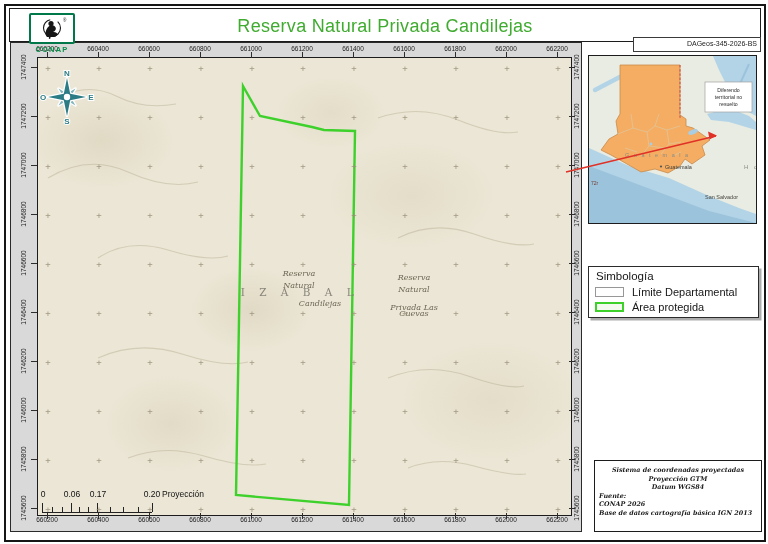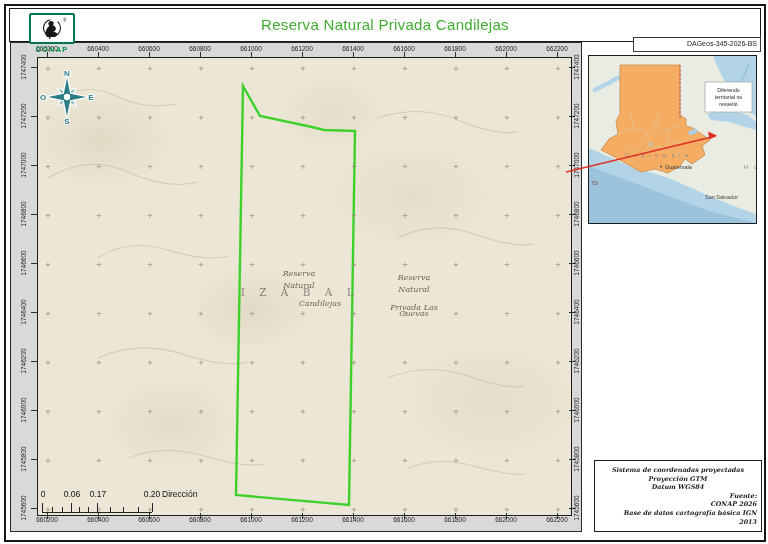--- a/index.html
+++ b/index.html
@@ -4,21 +4,21 @@
 <style>
   html,body{margin:0;padding:0;background:#888;}
   .page{position:relative;width:768px;height:544px;background:#fff;overflow:hidden;
         font-family:"Liberation Sans",sans-serif;}
   .outer-frame{position:absolute;left:4px;top:4px;width:758px;height:534px;
         border:2px solid #161616;}
   
   .header{position:absolute;left:9px;top:8px;width:750px;height:32px;
         border:1px solid #1c1c1c;background:#fff;}
   .header-title{position:absolute;left:0;right:0;top:7px;text-align:center;
-        font-size:15px;letter-spacing:.3px;font-weight:500;}
+        font-size:18px;letter-spacing:.3px;font-weight:500;}
   .logo{position:absolute;left:28px;top:13px;z-index:6;width:48px;text-align:center;}
   .logo-box{width:42px;height:27px;border:2px solid #00784a;border-radius:2px;
         background:#fff;margin:0 auto;display:flex;align-items:center;justify-content:center;}
   .logo-text{font-size:7.5px;font-weight:bold;letter-spacing:1.2px;margin-top:1px;}
   .code-box{position:absolute;left:633px;top:37px;width:126px;height:13px;
         border:1px solid #3a3a3a;background:#fff;z-index:5;}
   .code-box span{position:absolute;right:3px;top:2px;font-size:7px;color:#222;}
   
   .mapband{position:absolute;left:10px;top:42px;width:572px;height:490px;
         background:#d9d9d9;border:1px solid #2a2a2a;box-sizing:border-box;}
@@ -59,21 +59,21 @@
   .legend-row{position:absolute;left:6px;height:14px;}
   .sw{position:absolute;left:0;top:1px;width:29px;height:10px;background:#fefefe;
         border:1px solid #979797;box-sizing:border-box;}
   .sw.green{border:2.5px solid #3ed12c;background:#f4faf0;}
   .legend-lab{position:absolute;left:37px;top:0;font-size:11px;color:#161616;white-space:nowrap;}
   .credits{position:absolute;left:594px;top:460px;width:168px;height:72px;
         border:1px solid #1c1c1c;background:#fff;box-sizing:border-box;
         font-family:"DejaVu Serif",serif;font-weight:bold;font-style:italic;
         font-size:6.4px;color:#1c1c1c;padding:5px 4px 0 4px;line-height:8.6px;}
   .credits .c{text-align:center;}
-  .credits .l{text-align:right;margin-left:18px;}
+  .credits .l{text-align:left;}
   .credits .j{text-align:left;word-spacing:2.6px;}
   .overlay{position:absolute;left:0;top:0;width:768px;height:544px;pointer-events:none;z-index:8;}
 </style>
 </head>
 <body>
 
 <div class="page">
   <div class="outer-frame"></div>
 
   <div class="header">
@@ -136,21 +136,21 @@
       <div class="maplbl" style="left:376px;top:214px;">Reserva</div>
       <div class="maplbl" style="left:376px;top:226px;">Natural</div>
       <div class="maplbl" style="left:376px;top:244px;">Privada Las</div>
       <div class="maplbl" style="left:376px;top:250px;">Cuevas</div>
 
       <div>
         <div class="sb-lbl" style="left:5px;top:431px;">0</div>
         <div class="sb-lbl" style="left:34px;top:431px;">0.06</div>
         <div class="sb-lbl" style="left:60px;top:431px;">0.17</div>
         <div class="sb-lbl" style="left:114px;top:431px;">0.20</div>
-        <div class="sb-unit" style="left:124px;top:431px;">Dirección</div>
+        <div class="sb-unit" style="left:124px;top:431px;">Proyección</div>
         <div class="sb-bar" id="sbbar" style="left:4px;top:445px;width:110px;">
             <span class="sb-tick" style="left: 0px; height: 9px;"></span>
             <span class="sb-tick" style="left: 29.15px; height: 9px;"></span>
             <span class="sb-tick" style="left: 55px; height: 9px;"></span>
             <span class="sb-tick" style="left: 110px; height: 9px;"></span>
             <span class="sb-tick" style="left: 9.9px; height: 5px;"></span>
             <span class="sb-tick" style="left: 19.8px; height: 5px;"></span>
             <span class="sb-tick" style="left: 37.4px; height: 5px;"></span>
             <span class="sb-tick" style="left: 46.2px; height: 5px;"></span>
             <span class="sb-tick" style="left: 68.2px; height: 5px;"></span>
@@ -390,20 +390,31 @@
     </g>
 
     <text x="36" y="101" font-size="5.5" letter-spacing="1.5" fill="#8c8c84">G u a t e m a l a</text>
     <circle cx="72" cy="110.5" r="1.1" fill="#555"></circle>
     <text x="76" y="113" font-size="5.5" fill="#3c3c38">Guatemala</text>
     <text x="116" y="143" font-size="5.5" fill="#46463f">San Salvador</text>
     <text x="155" y="113" font-size="6" letter-spacing="2" fill="#8c8c84">H o</text>
     <text x="2" y="129" font-size="5" fill="#704038">72r</text>
   </svg>
 
+  <div class="legend">
+    <div class="legend-title">Simbología</div>
+    <div class="legend-row" style="top:19px;">
+      <div class="sw"></div>
+      <div class="legend-lab">Límite Departamental</div>
+    </div>
+    <div class="legend-row" style="top:34px;">
+      <div class="sw green"></div>
+      <div class="legend-lab">Área protegida</div>
+    </div>
+  </div>
 
   <div class="credits">
     <div class="c">Sistema de coordenadas proyectadas</div>
     <div class="c">Proyección GTM</div>
     <div class="c">Datum WGS84</div>
     <div class="l">Fuente:</div>
     <div class="l">CONAP 2026</div>
     <div class="l">Base de datos cartografía básica IGN 2013</div>
   </div>
 

